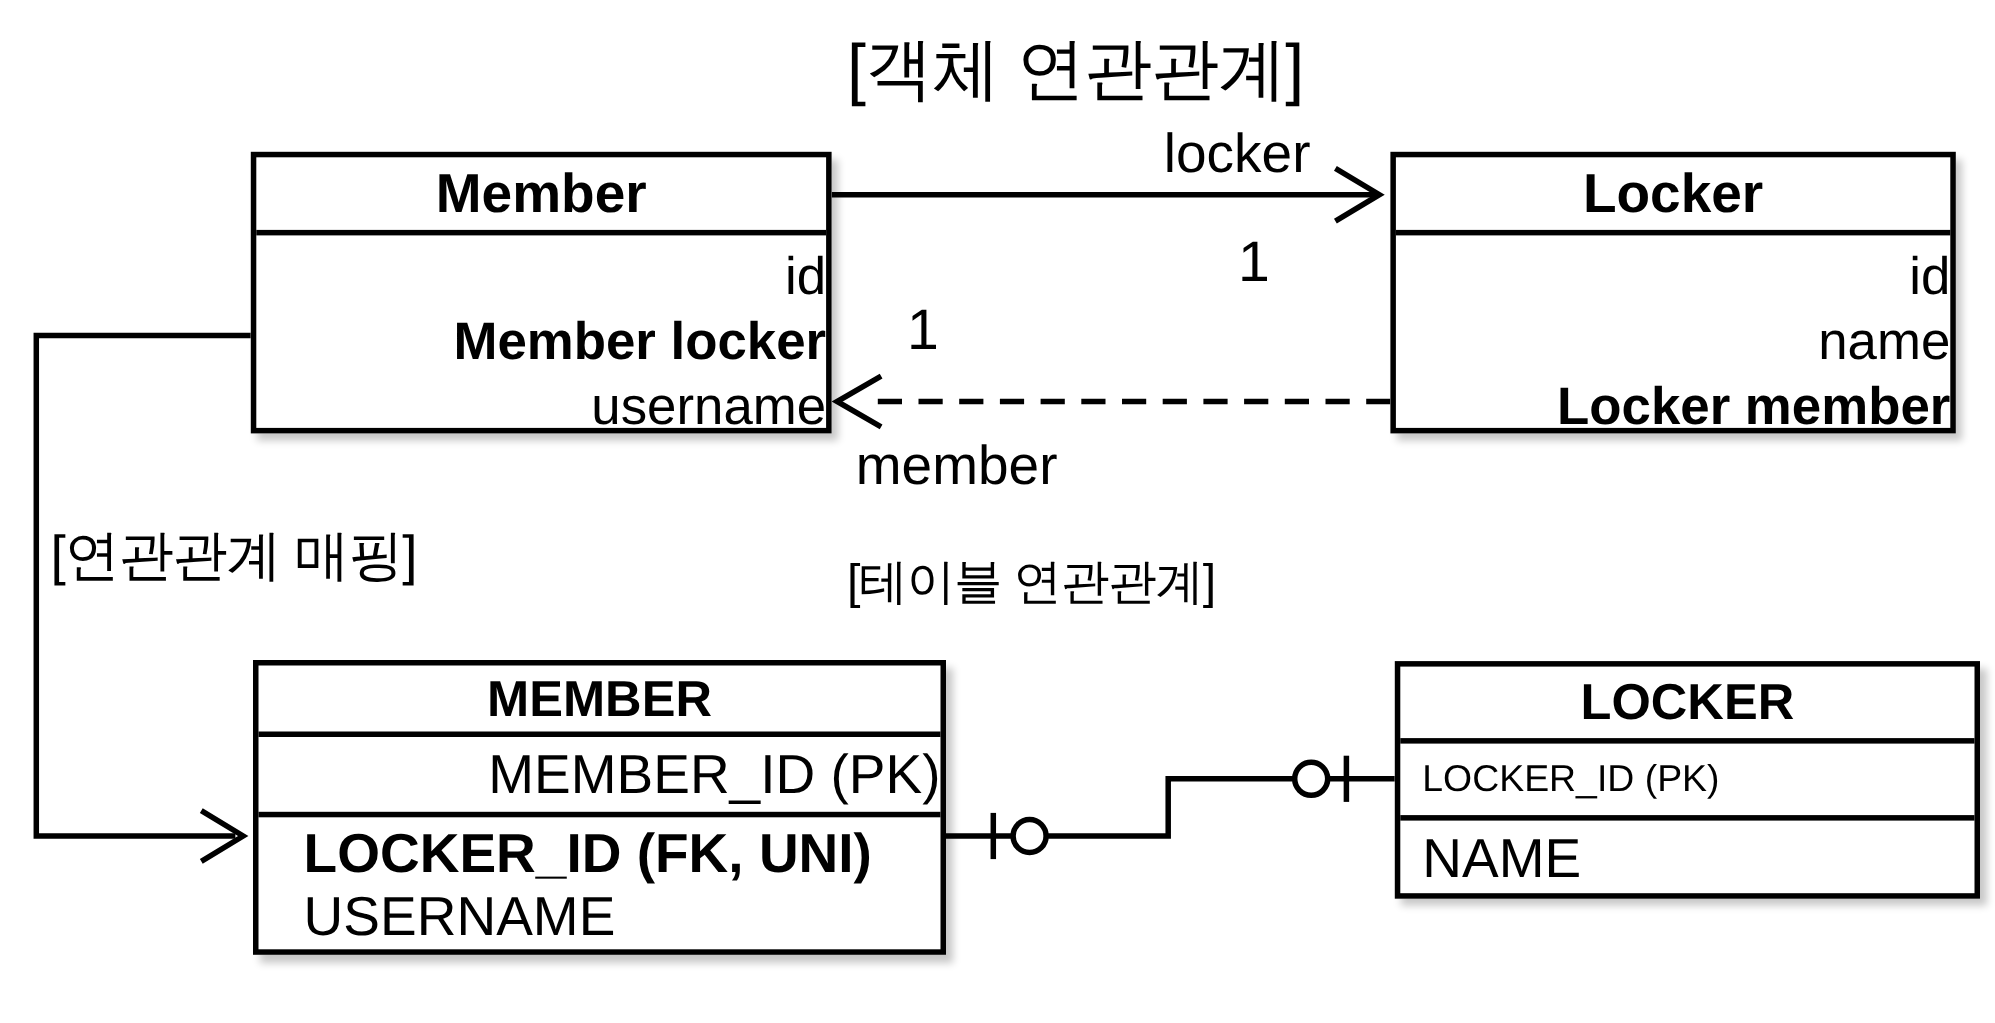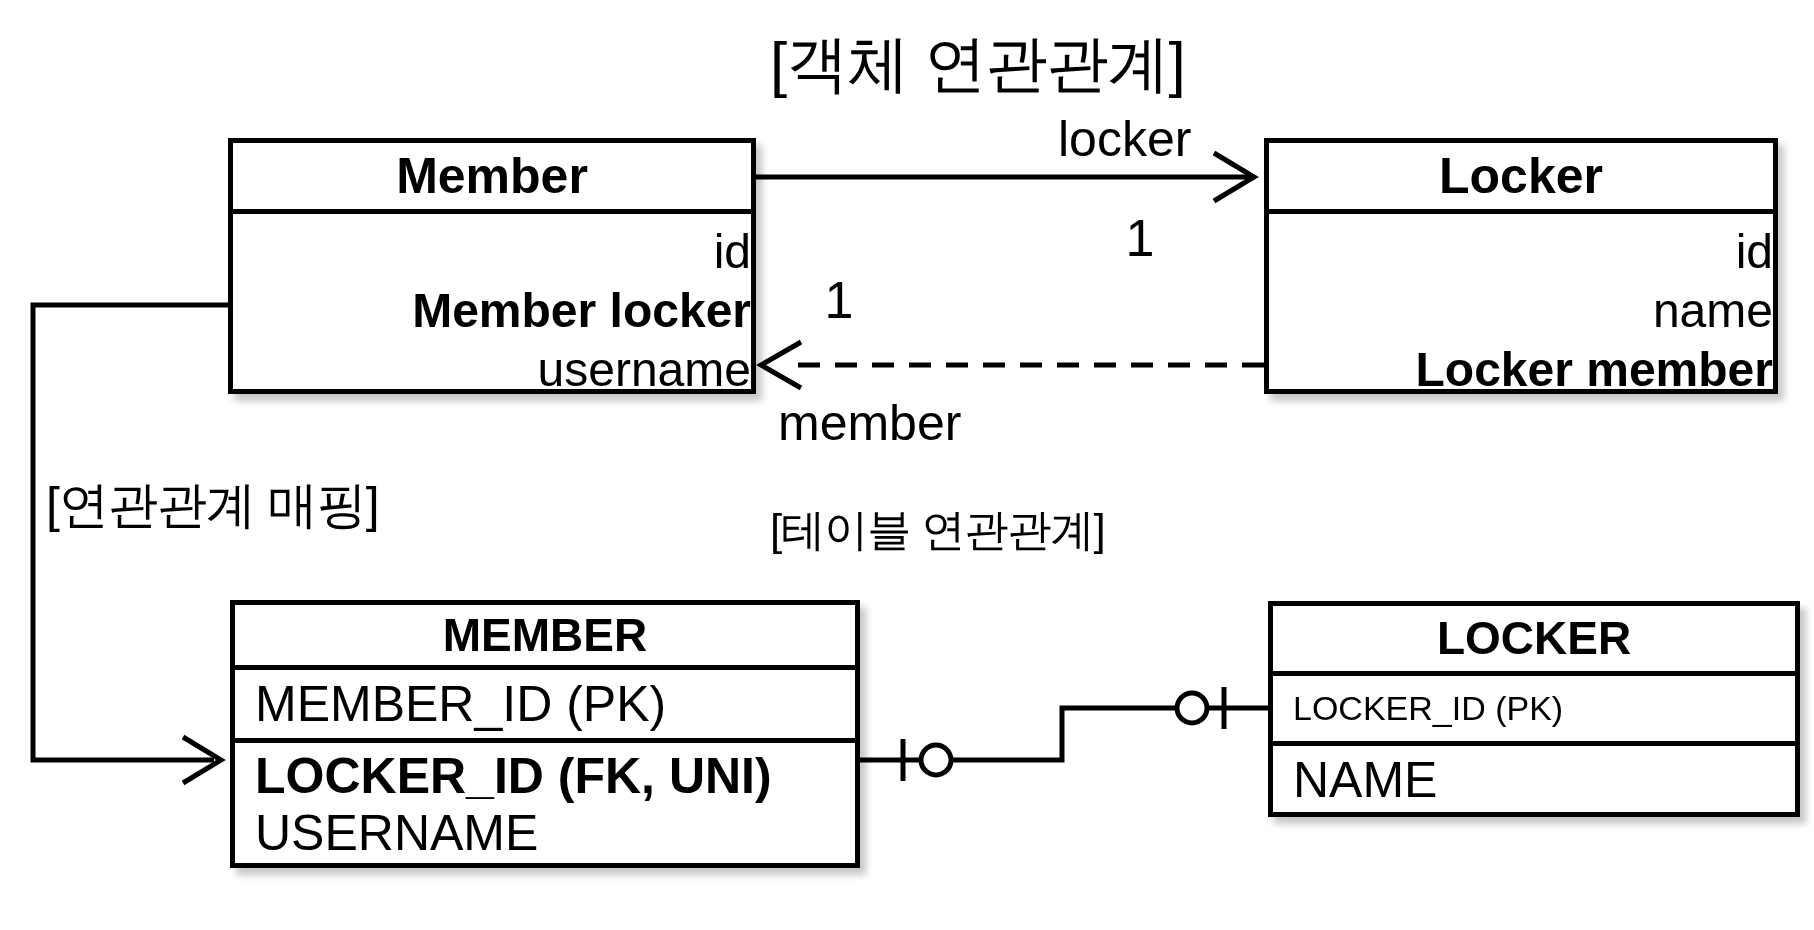--- a/index.html
+++ b/index.html
@@ -63,22 +63,22 @@
   .cls .hdr{font-size:50px;line-height:66px;height:66px;}
   .cls .body{padding-top:8px;}
   .cls .row{font-size:48px;line-height:59px;text-align:right;}
   .b-member-class{left:228px;top:138px;}
   .b-locker-class{left:1264px;top:138px;width:514px;}
 
   
   .tbl .hdr{font-size:46px;line-height:60px;height:60px;}
   .tbl .pk{border-bottom:5px solid var(--line);}
   .b-member-table{left:230px;top:600px;width:630px;height:268px;}
-  .b-member-table .pk{font-size:50px;line-height:68px;height:68px;}
-  .b-member-table .cmp{padding-top:5px;}
+  .b-member-table .pk{font-size:50px;line-height:68px;height:68px;text-align:right;}
+  .b-member-table .cmp{padding-top:5px;padding-left:21px;}
   .b-member-table .cmp .row{font-size:50px;line-height:57px;}
   .b-locker-table{left:1268px;top:601px;width:532px;height:216px;}
   .b-locker-table .hdr{line-height:65px;height:65px;}
   .b-locker-table .pk{font-size:34px;line-height:65px;height:65px;}
   .b-locker-table .nm{font-size:50px;line-height:69px;}
 </style>
 </head>
 <body>
 
 <div class="canvas">

